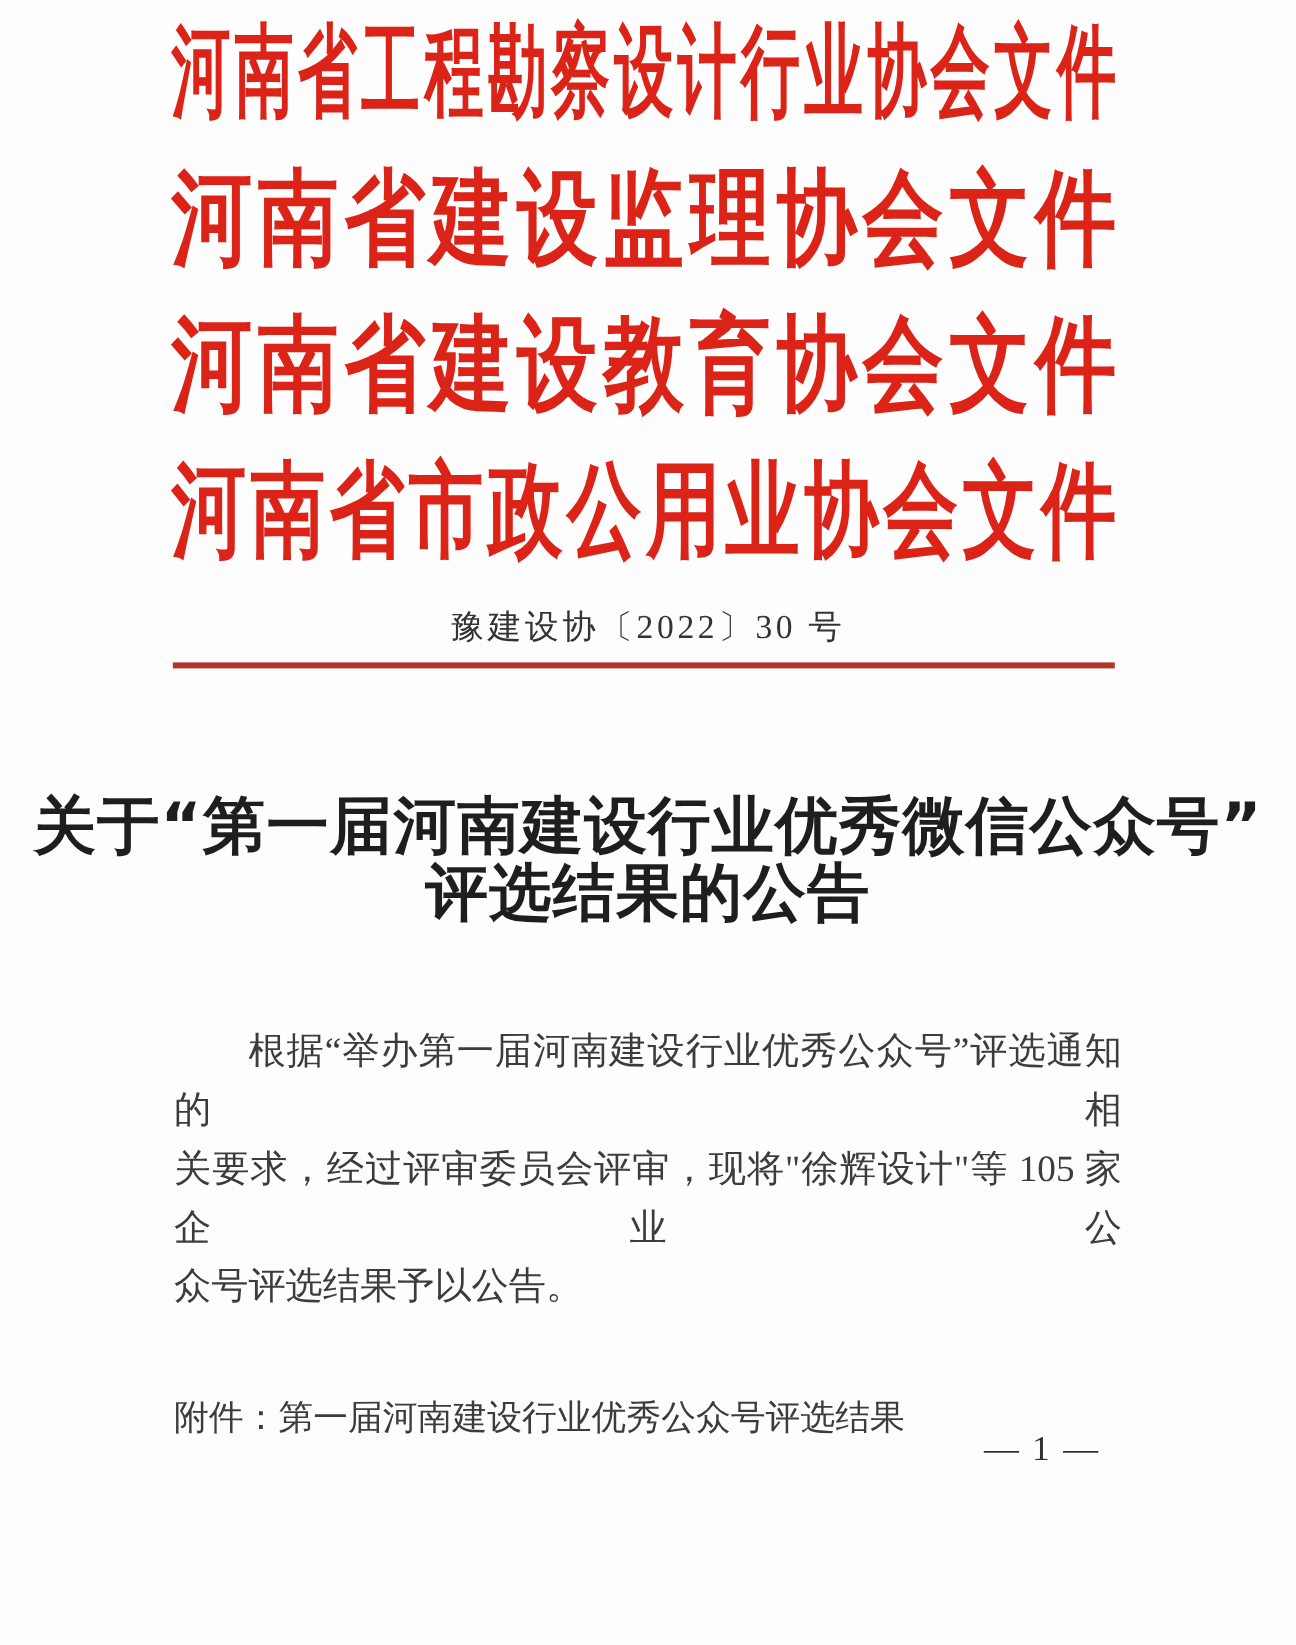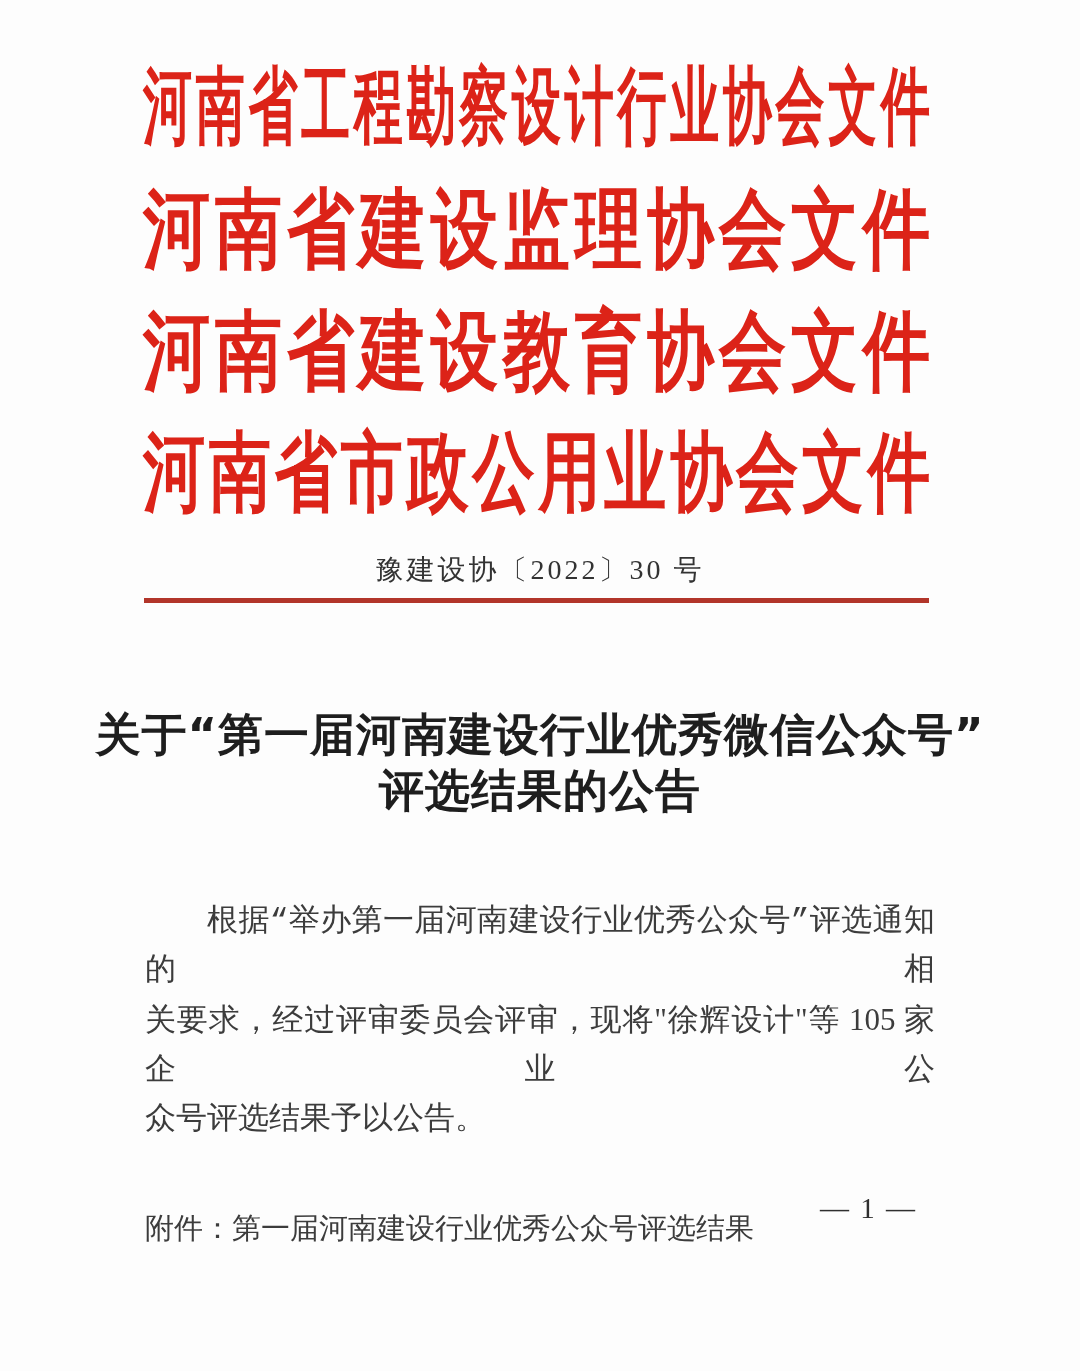--- a/index.html
+++ b/index.html
@@ -7,21 +7,21 @@
     position: relative;
     width: 1080px;
     height: 1371px;
     margin: 0 auto;
     background: #fdfdfd;
     overflow: hidden;
     font-family: "Liberation Serif", "DejaVu Serif", serif;
   }
 
   
-  .header-block { padding-top: 46px; }
+  .header-block { }
   .org-line {
     width: 787px;
     margin-left: 143px;
     color: #dc2318;
     font-weight: bold;
     font-family: "Liberation Serif", "DejaVu Serif", serif;
     text-align: justify;
     text-align-last: justify;
     white-space: nowrap;
     height: 122px;
@@ -49,36 +49,36 @@
     height: 5px;
     background: #b2352a;
   }
 
   
   .title-block {
     margin-top: 104px;
     text-align: center;
     font-family: "DejaVu Sans", "Liberation Sans", sans-serif;
     font-weight: 700;
-    font-size: 45px;
+    font-size: 52px;
     line-height: 56px;
     color: #1e1e1e;
     letter-spacing: 1px;
   }
 
   
   .body-block {
     margin: 78px 145px 0 145px;
     font-size: 31px;
     line-height: 49px;
     color: #3c3c3c;
   }
   .body-line { min-height: 49px; }
   .body-line.justified { text-align: justify; text-align-last: justify; }
-  .body-line.indent { text-indent: 62px; font-family: Liberation Mono, monospace; }
+  .body-line.indent { text-indent: 62px; }
 
   
   .attachment {
     margin: 64px 145px 0 145px;
     font-size: 29px;
     line-height: 44px;
     color: #3c3c3c;
   }
 
   

